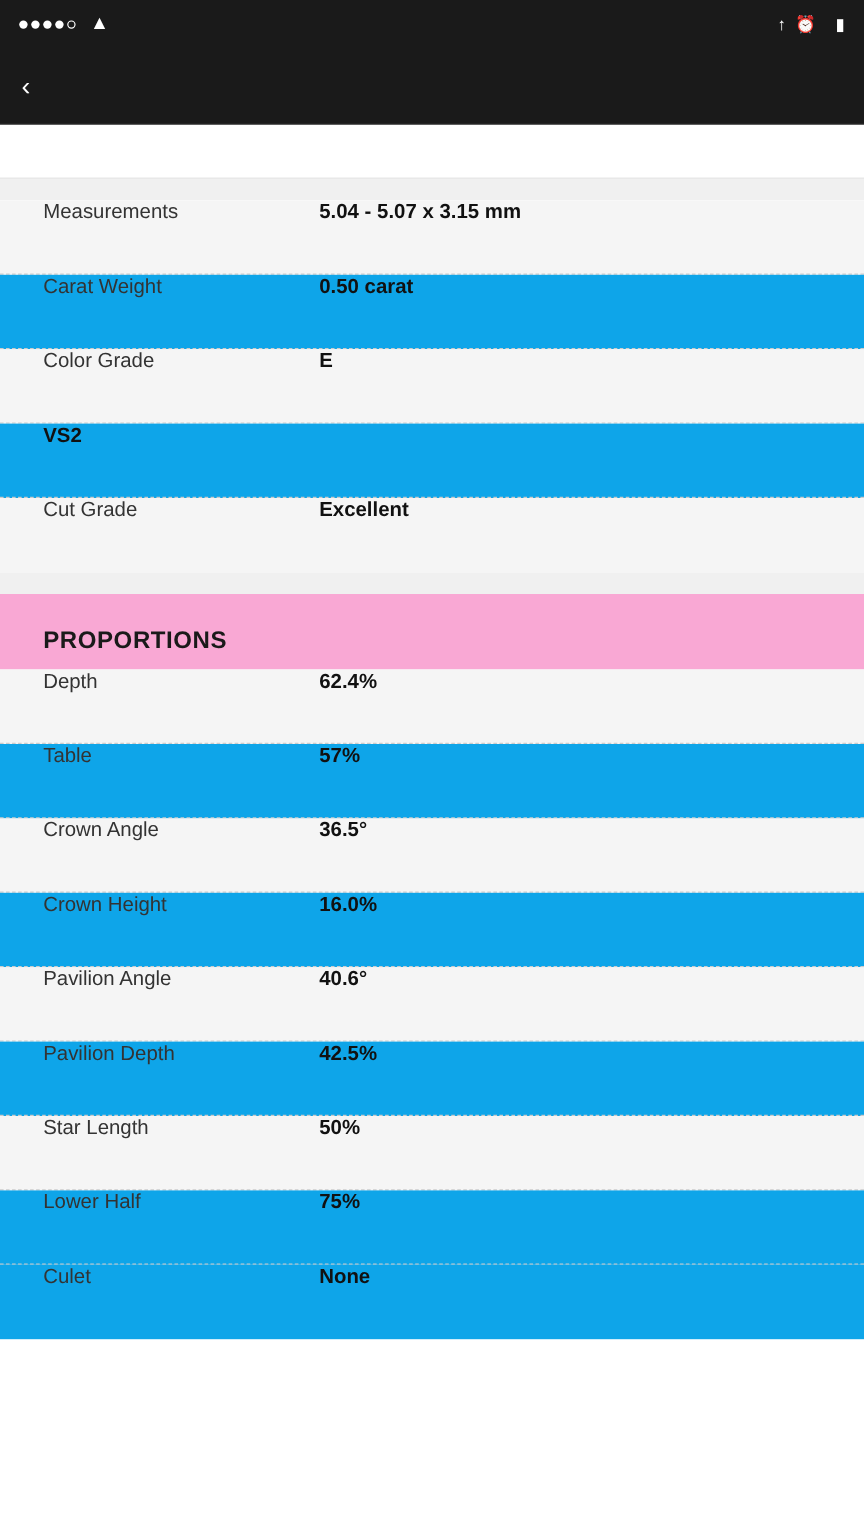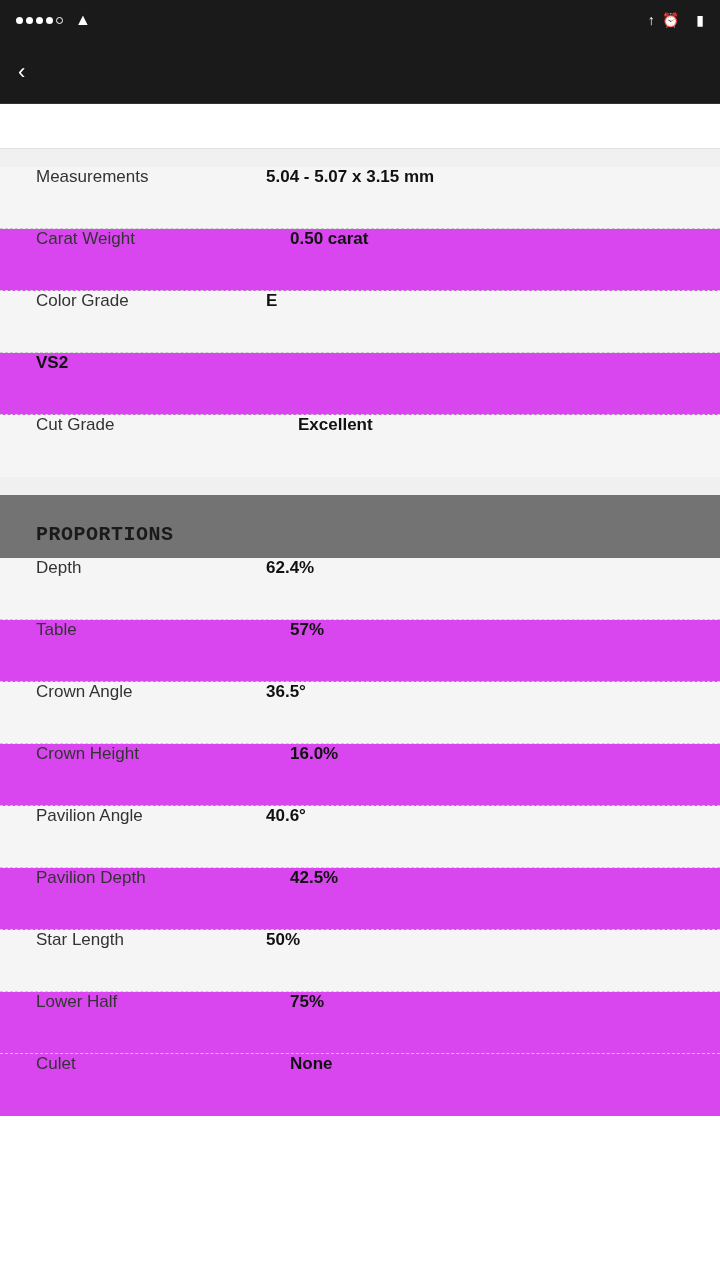--- a/index.html
+++ b/index.html
@@ -99,43 +99,42 @@
     }
     .data-row {
       display: flex;
       align-items: flex-start;
       padding: 0 36px;
       min-height: 62px;
       border-bottom: 1px dashed #ccc;
     }
     .data-row:last-child { border-bottom: none; }
     .data-row.shaded { background: #f5f5f5; }
-    .data-row.white { background: #d946ef; gap: 24px; }
+    .data-row.white { background: #0ea5e9; }
     .row-label {
       font-size: 17px;
       color: #333;
       width: 230px;
       flex-shrink: 0;
     }
     .row-value {
       font-size: 17px;
       color: #111;
       font-weight: 700;
     }
-    .row-value.bold { font-weight: 700; margin-left: 32px; }
+    .row-value.bold { font-weight: 700; }
 
     
     .section-header {
       padding: 28px 36px 12px 36px;
       font-size: 20px;
       font-weight: 700;
       color: #1a1a1a;
       letter-spacing: 0.5px;
-      background: #737373;
-      font-family: Liberation Mono, monospace;
+      background: #f9a8d4;
     }
   </style>
 </head>
 <body>
 
 <div class="status-bar">
   <div class="status-left">
     <div class="signal-dots">
       <div class="dot"></div>
       <div class="dot"></div>

